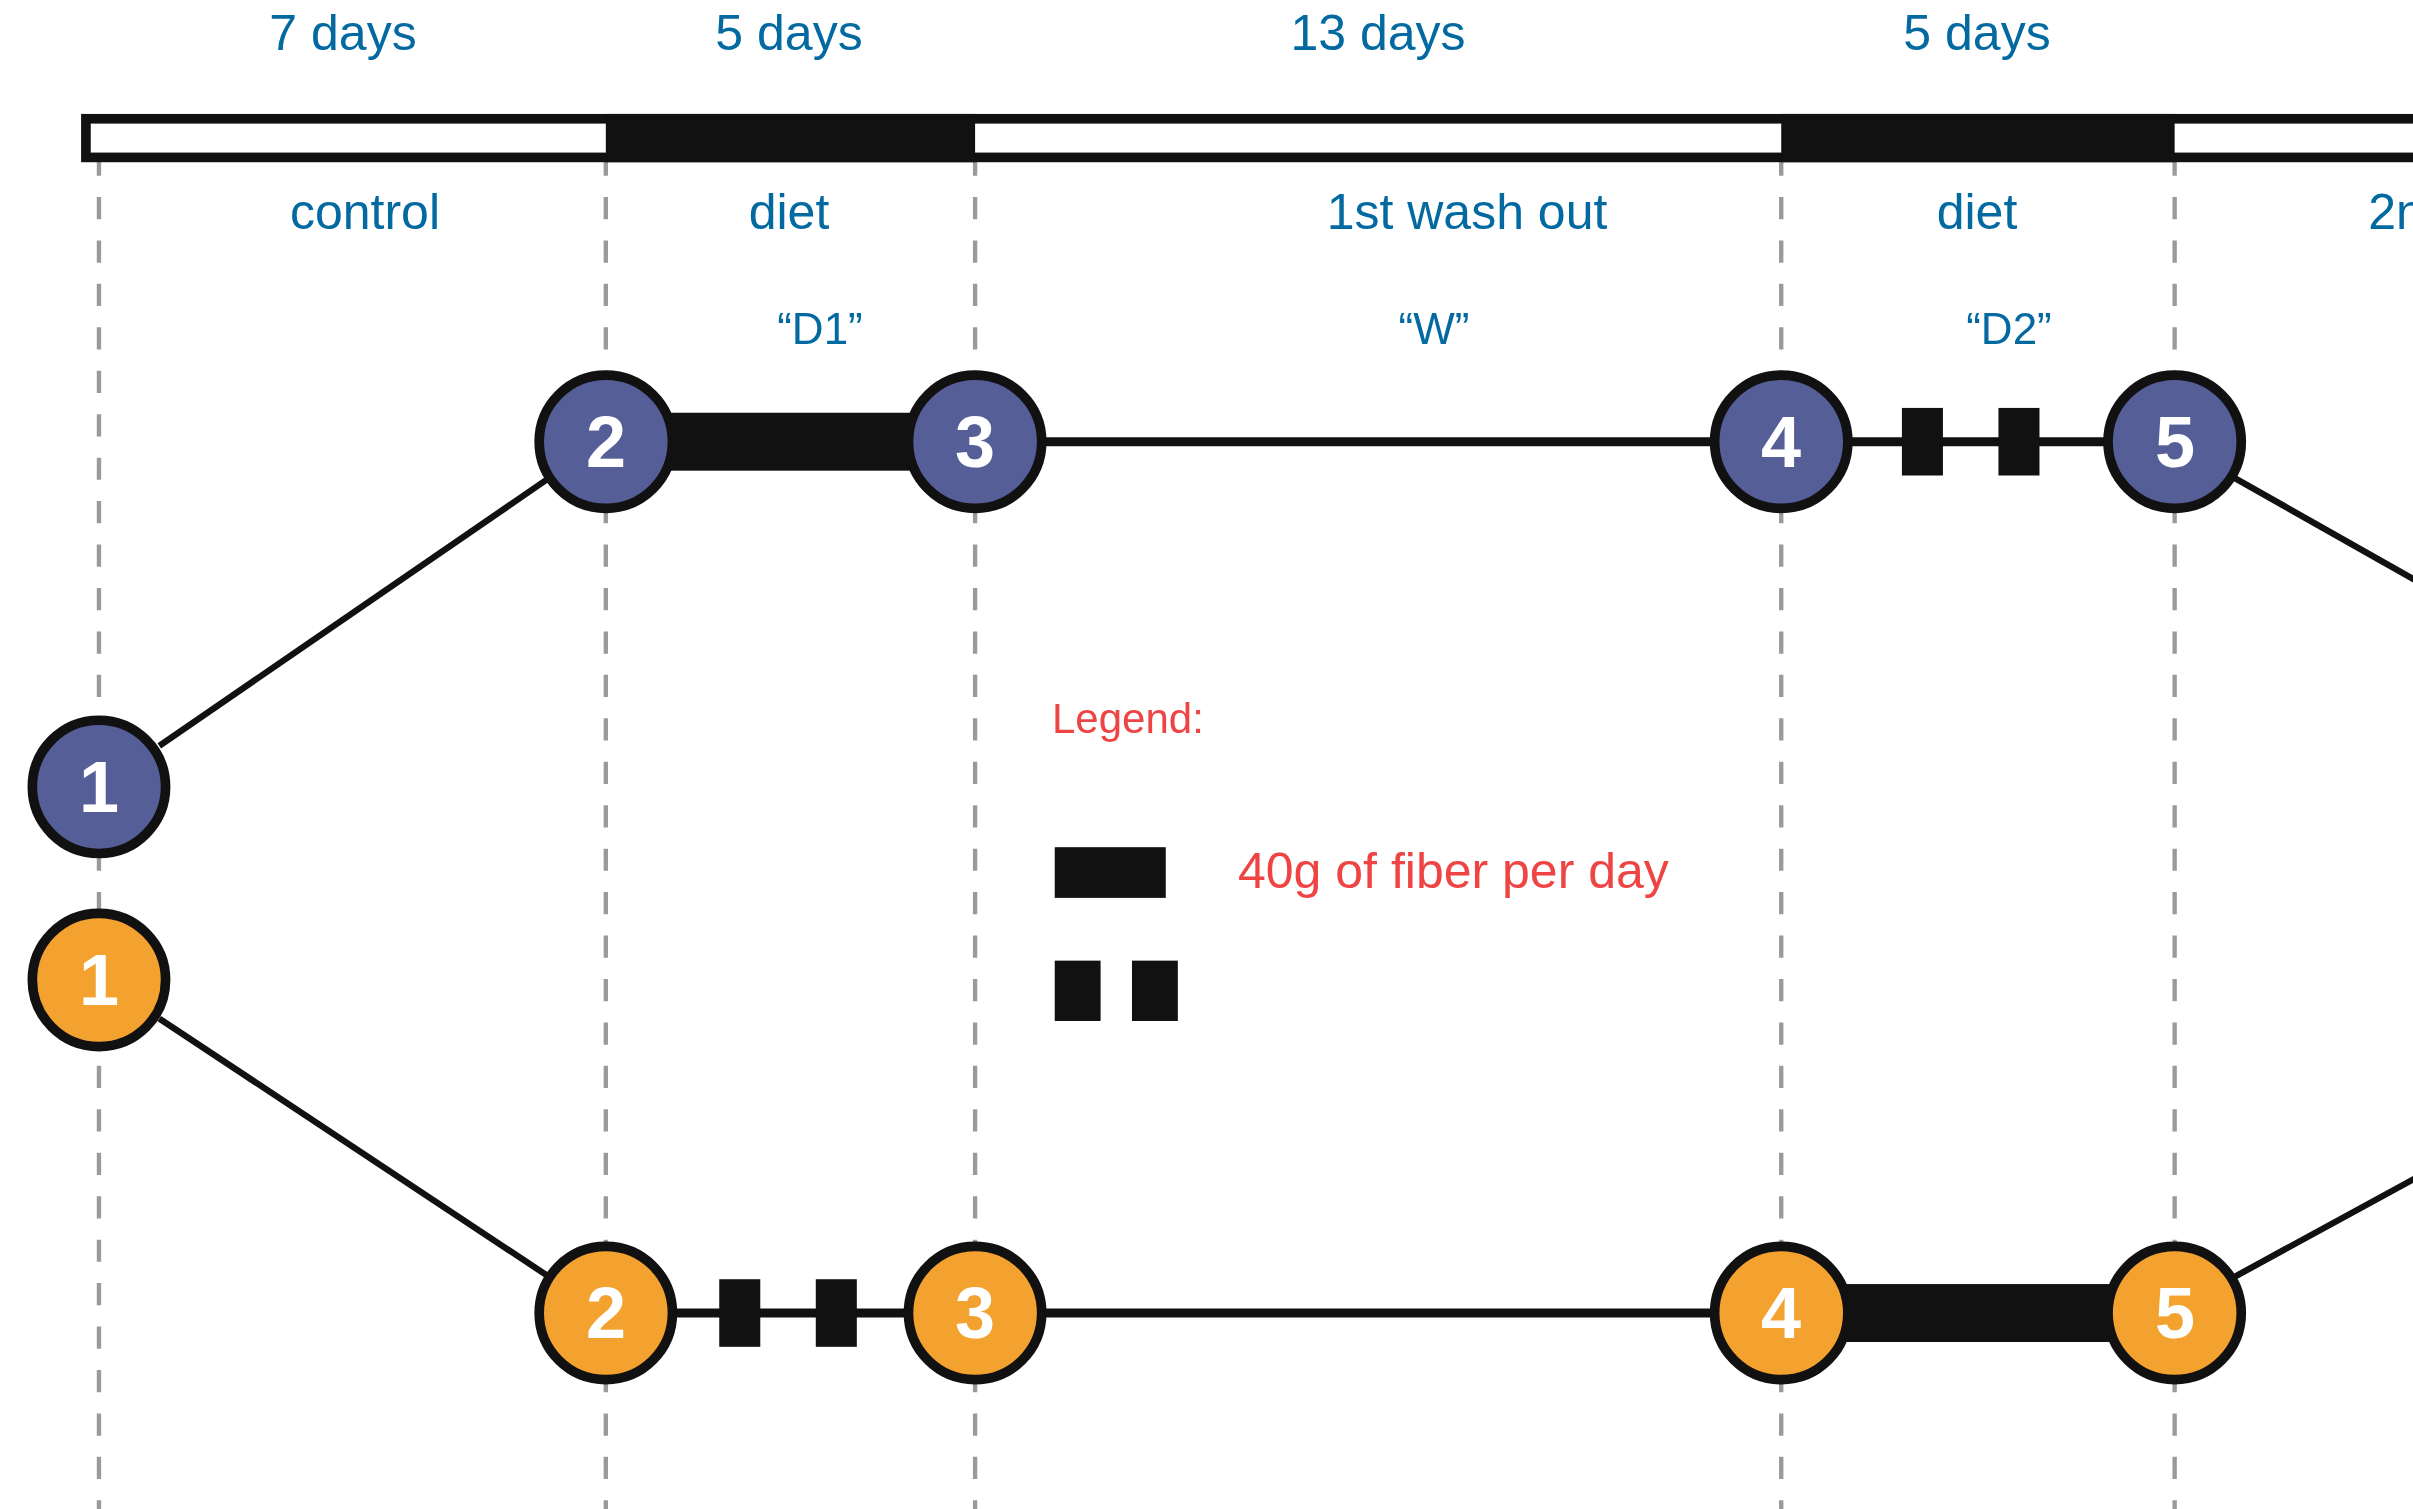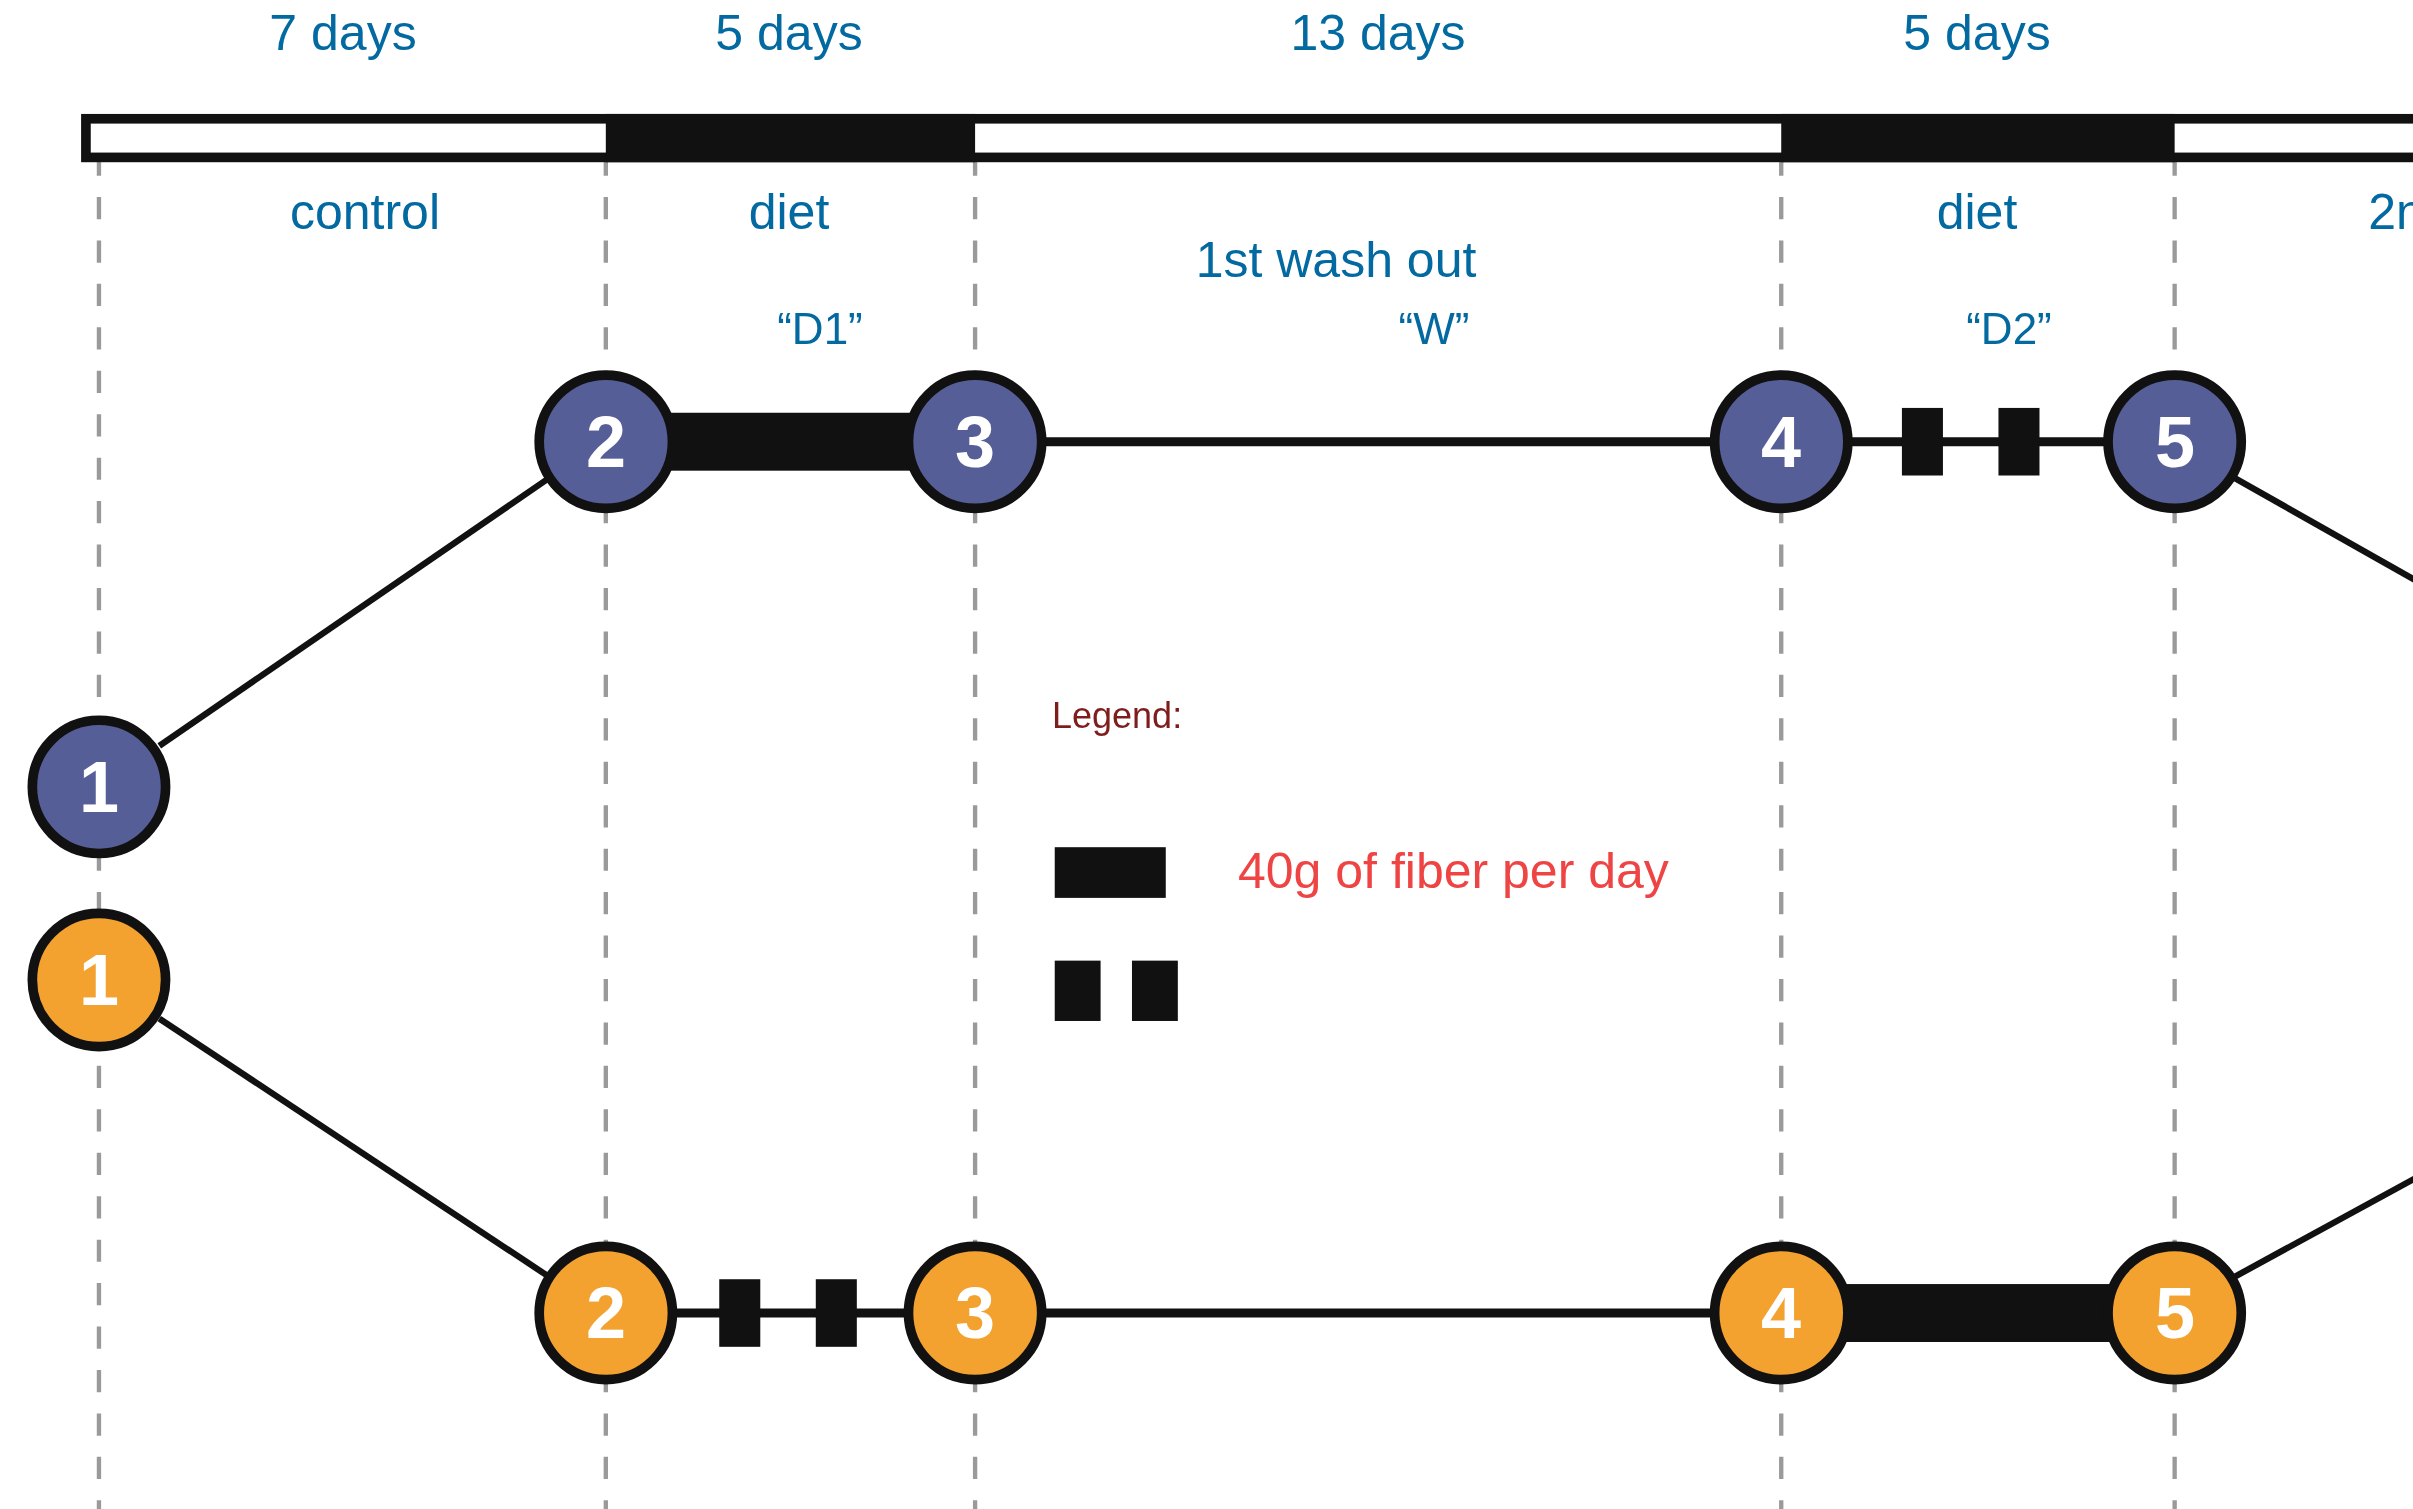--- a/index.html
+++ b/index.html
@@ -53,22 +53,22 @@
     font-size: 72px;
     font-weight: bold;
     line-height: 1;
     white-space: nowrap;
     transform: translate(-50%, -50%);
     font-family: "Liberation Sans", sans-serif;
     pointer-events: none;
   }
   .legend-title {
     position: absolute;
-    font-size: 36px;
-    color: #7f1d1d;
+    font-size: 42px;
+    color: #ef4444;
     white-space: nowrap;
     font-family: "Liberation Sans", sans-serif;
   }
   .legend-text {
     position: absolute;
     font-size: 50px;
     color: #ef4444;
     white-space: nowrap;
     font-family: "Liberation Sans", sans-serif;
   }
@@ -140,21 +140,21 @@
     </g>
   </svg>
 
   <div class="hdr-text days-label" style="left:343px;">7 days</div>
   <div class="hdr-text days-label" style="left:789px;">5 days</div>
   <div class="hdr-text days-label" style="left:1378px;">13 days</div>
   <div class="hdr-text days-label" style="left:1977px;">5 days</div>
 
   <div class="hdr-text phase-label" style="left:365px;">control</div>
   <div class="hdr-text phase-label" style="left:789px;">diet</div>
-  <div class="hdr-text phase-label" style="left:1336px;margin-top:48px;">1st wash out</div>
+  <div class="hdr-text phase-label" style="left:1467px;">1st wash out</div>
   <div class="hdr-text phase-label" style="left:1977px;">diet</div>
   <div class="hdr-text phase-label" style="left:2517px;">2nd wash out</div>
 
   <div class="hdr-text quote-label" style="left:788px;">“D1”</div>
   <div class="hdr-text quote-label" style="left:1402px;">“W”</div>
   <div class="hdr-text quote-label" style="left:1977px;">“D2”</div>
 
   <div class="node-num" style="left:99px;  top:787px;">1</div>
   <div class="node-num" style="left:606px; top:442px;">2</div>
   <div class="node-num" style="left:975px; top:442px;">3</div>

